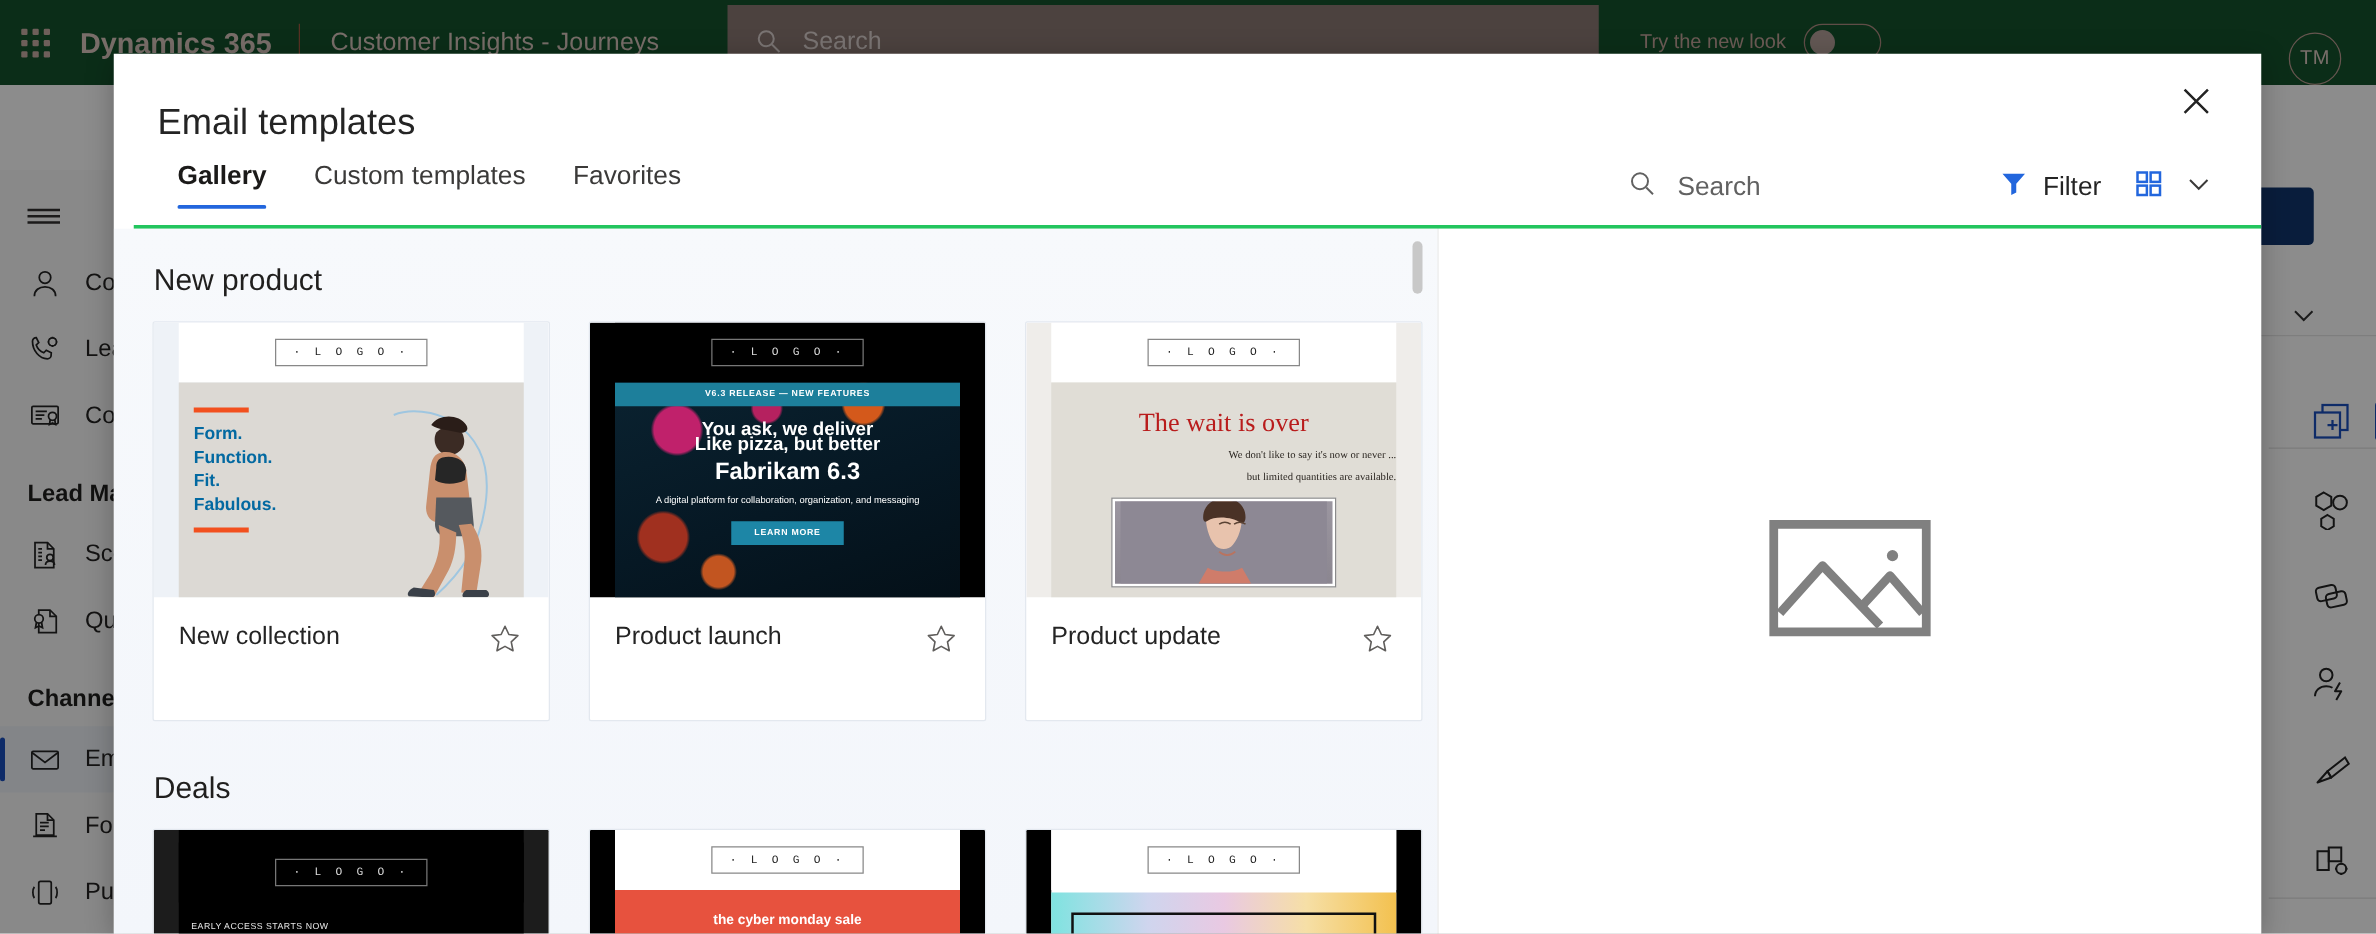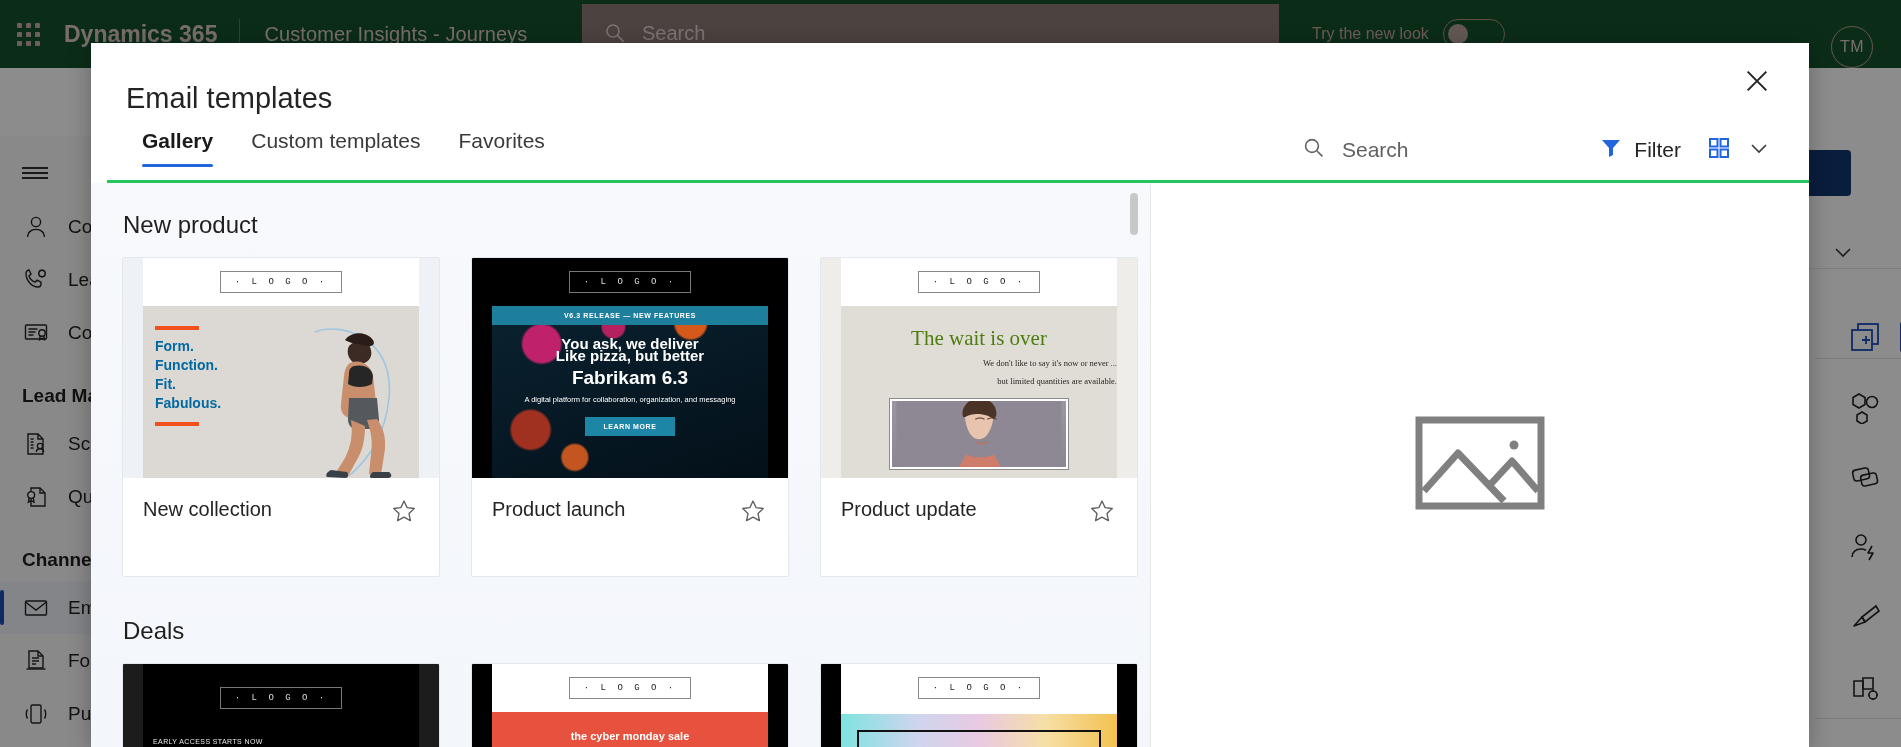--- a/index.html
+++ b/index.html
@@ -242,21 +242,21 @@
   .t2-sub { font-size: 7.5px; }
   .t2-cta {
     display: inline-block; margin-top: 13px; background: #1d86a6;
     color: #fff; font-size: 7px; font-weight: bold; letter-spacing: .6px;
     padding: 6px 18px;
   }
 
   
   .t3 { width: 100%; height: 100%; background: #efedea; padding: 0 20px; }
   .t3-hero { height: 172px; background: #e0ddd6; text-align: center; padding-top: 20px; }
-  .t3-h { font-family: "Liberation Serif", serif; font-size: 21px; color: #4d7c0f; }
+  .t3-h { font-family: "Liberation Serif", serif; font-size: 21px; color: #b91c1c; }
   .t3-p { font-family: "Liberation Serif", serif; font-size: 8.5px; color: #2a2520; line-height: 12px; margin-top: 6px; text-align: right; }
   .t3-frame { width: 180px; height: 72px; margin: 11px auto 0; border: 1px solid #8b8b8b; padding: 2px; background:#fff; }
   .t3-img { width: 100%; height: 100%; background: linear-gradient(180deg,#9b96a0 0%, #8b8690 100%); position: relative; overflow: hidden; }
 
   
   .d1 { width: 100%; height: 100%; background: #1c1c1c; padding: 0 20px; }
   .d1-in { background: #000; height: 100%; padding-top: 10px; }
   .d1-tag { color: #e8e8e8; font-size: 7px; letter-spacing: .4px; padding: 16px 10px 5px; }
   .d2 { width: 100%; height: 100%; background: #000; padding: 0 20px; }
   .d2-in { background: #fff; height: 100%; }

